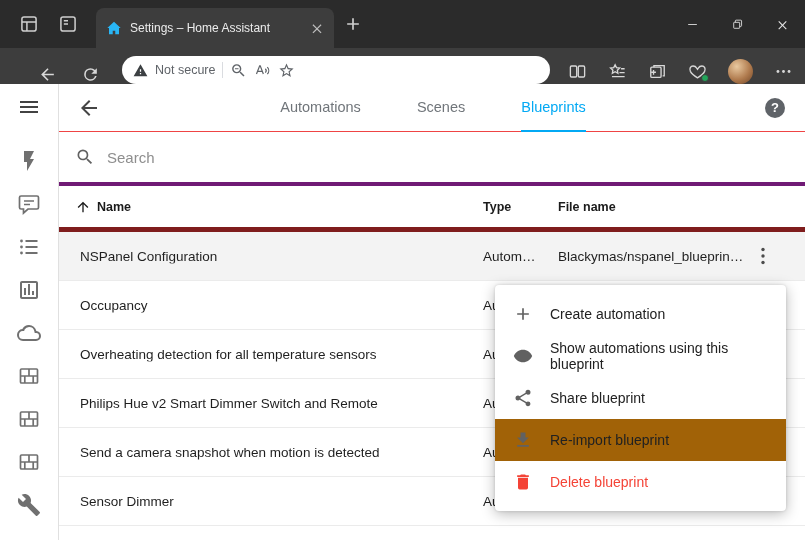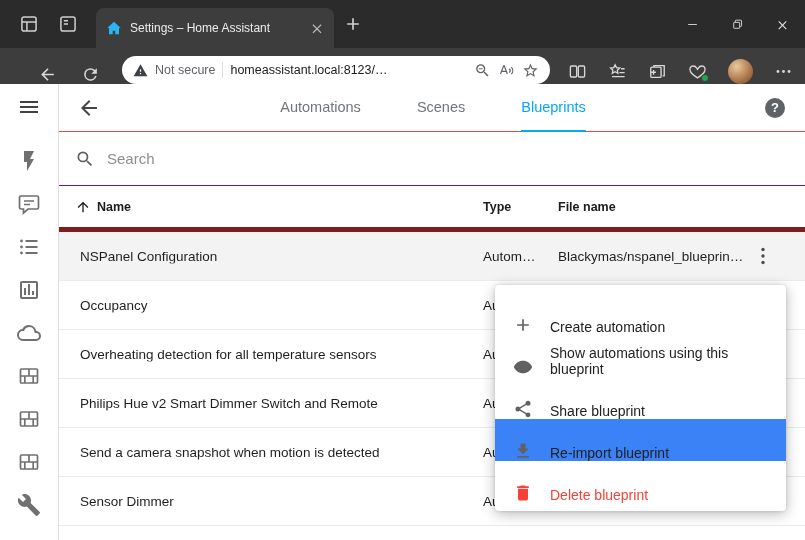--- a/index.html
+++ b/index.html
@@ -54,21 +54,21 @@
                border-bottom:1px solid #ef4444; display:flex; align-items:center; }
   .ha-back { margin-left:18px; width:24px; height:24px; color:#454545; flex:0 0 auto; }
   .ha-tabs { flex:1; display:flex; justify-content:center; gap:56px; height:48px; }
   .ha-tab { height:48px; display:flex; align-items:center; font-size:14.5px; color:#70757a;
             border-bottom:2px solid transparent; cursor:pointer; }
   .ha-tab.active { color:var(--accent,#03a9f4); border-bottom-color:var(--accent,#03a9f4); }
   .help { margin-right:20px; width:20px; height:20px; border-radius:50%; background:#5f6368; color:#fff;
           font-size:13px; font-weight:bold; display:flex; align-items:center; justify-content:center; flex:0 0 auto; }
 
   
-  .search-row { position:absolute; top:132px; left:59px; right:0; height:54px; border-bottom:1px solid #701a75;
+  .search-row { position:absolute; top:132px; left:59px; right:0; height:54px; border-bottom:4px solid #701a75;
                 display:flex; align-items:center; padding-left:16px; gap:12px; }
   .search-ic { width:20px; height:20px; color:#616161; flex:0 0 auto; }
   .search-input { border:none; outline:none; font-size:15px; color:#212121; width:420px;
                   font-family:"Liberation Sans", sans-serif; background:transparent; }
   .search-input::placeholder { color:#8e8e8e; }
 
   
   .table-head { position:absolute; top:186px; left:59px; right:0; height:46px; border-bottom:5px solid #7f1d1d; }
   .th { position:absolute; top:50%; transform:translateY(-50%); font-size:12.5px; font-weight:bold; color:#1b1b1b; }
   .th.name { left:16px; display:flex; align-items:center; gap:6px; }
@@ -81,23 +81,23 @@
   .row.selected { background:#f3f3f3; }
   .cell { position:absolute; top:50%; transform:translateY(-50%); font-size:13.5px; color:#1f1f1f; white-space:nowrap; }
   .cell.name { left:21px; max-width:398px; overflow:hidden; text-overflow:ellipsis; }
   .cell.type { left:424px; }
   .cell.file { left:499px; }
   .kebab { position:absolute; left:692px; top:50%; transform:translateY(-50%); width:24px; height:24px; color:#4b4b4b; }
 
   
   .context-menu { position:absolute; left:495px; top:285px; width:291px; background:#fff; border-radius:4px;
                   box-shadow:0 3px 14px rgba(0,0,0,.28), 0 0 3px rgba(0,0,0,.14); padding:8px 0; z-index:10; }
-  .menu-item { height:42px; display:flex; align-items:flex-end; gap:17px; padding:0 18px;
+  .menu-item { height:42px; display:flex; align-items:center; gap:17px; padding:0 18px;
                font-size:14px; color:#212121; cursor:pointer; }
-  .menu-item.hovered { background:#3b82f6; }
+  .menu-item.hovered { background:#a16207; }
   .menu-item.danger { color:var(--danger,#f44336); }
   .mi-icon { width:20px; height:20px; color:#616161; flex:0 0 auto; }
   .menu-item.danger .mi-icon { color:var(--danger,#f44336); }
 </style>
 </head>
 <body>
 
 <div class="titlebar">
   <span class="tb-icon ws">
     <svg viewBox="0 0 24 24" fill="none" stroke="currentColor" stroke-width="1.8">
@@ -165,21 +165,20 @@
   </span>
 
   <div class="addressbar">
     <span class="addr-icon">
       <svg viewBox="0 0 24 24" fill="currentColor">
           <path d="M1 21h22L12 2 1 21zm12-3h-2v-2h2v2zm0-4h-2v-4h2v4z"></path>
         </svg>
     </span>
     <span class="addr-sec">Not secure</span>
     <span class="addr-div"></span>
-    <span class="addr-url">homeassistant.local:8123/…</span>
     <span class="addr-right">
       <svg viewBox="0 0 24 24" fill="currentColor">
           <path d="M15.5 14h-.79l-.28-.27A6.47 6.47 0 0 0 16 9.5 6.5 6.5 0 1 0 9.5 16c1.61 0 3.09-.59 4.23-1.57l.27.28v.79l5 4.99L20.49 19l-4.99-5zm-6 0C7.01 14 5 11.99 5 9.5S7.01 5 9.5 5 14 7.01 14 9.5 11.99 14 9.5 14zM7 8.7h5v1.6H7z"></path>
         </svg>
     </span>
     <span class="addr-right">
       <svg viewBox="0 0 24 24" fill="none" stroke="currentColor" stroke-width="1.7">
           <path d="M3.5 17 8 5.5h.8L13.2 17M5.5 13.2h6"></path>
           <path d="M16 9.5a4 4 0 0 1 0 5.5M18.8 7.2a7.3 7.3 0 0 1 0 10"></path>
         </svg>

